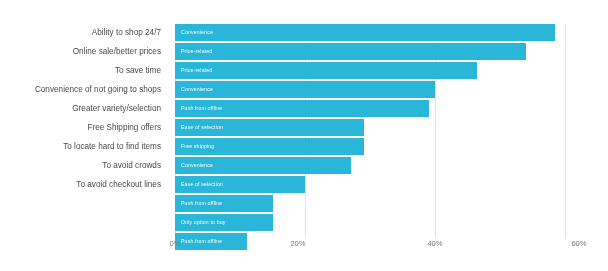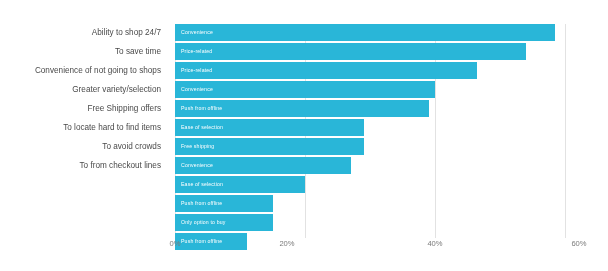--- a/index.html
+++ b/index.html
@@ -108,39 +108,42 @@
 </head>
 <body>
 
 <div id="chart-root">
 
   <div class="catlabels">
     <div class="catrow">
         <span class="catlabel">Ability to shop 24/7</span>
       </div>
     <div class="catrow">
+        <span class="catlabel">Online sale/better prices</span>
+      </div>
+    <div class="catrow">
         <span class="catlabel">To save time</span>
       </div>
     <div class="catrow">
         <span class="catlabel">Convenience of not going to shops</span>
       </div>
     <div class="catrow">
         <span class="catlabel">Greater variety/selection</span>
       </div>
     <div class="catrow">
         <span class="catlabel">Free Shipping offers</span>
       </div>
     <div class="catrow">
         <span class="catlabel">To locate hard to find items</span>
       </div>
     <div class="catrow">
         <span class="catlabel">To avoid crowds</span>
       </div>
     <div class="catrow">
-        <span class="catlabel">To from checkout lines</span>
+        <span class="catlabel">To avoid checkout lines</span>
       </div>
   </div>
 
   <div class="plot">
     <div class="gridlayer" id="gridlayer">
         <div class="gridline zero" style="left: 0px;"></div>
         <div class="gridline" style="left: 130px;"></div>
         <div class="gridline" style="left: 260px;"></div>
         <div class="gridline" style="left: 390px;"></div>
       </div>
@@ -203,18 +206,18 @@
       <div class="row">
           <div class="bar" style="width: 71.5px; background: rgb(41, 182, 216);">
             <span class="bar-label">Push from offline</span>
           </div>
         </div>
     </div>
   </div>
 
   <div class="xaxis" id="xaxis">
       <span class="tick" style="left: 0px;">0%</span>
-      <span class="tick" style="left: 112px;">20%</span>
+      <span class="tick" style="left: 123px;">20%</span>
       <span class="tick" style="left: 260px;">40%</span>
       <span class="tick" style="left: 390px; margin-left: 14px;">60%</span>
     </div>
 
 </div>
 
 </body></html>

